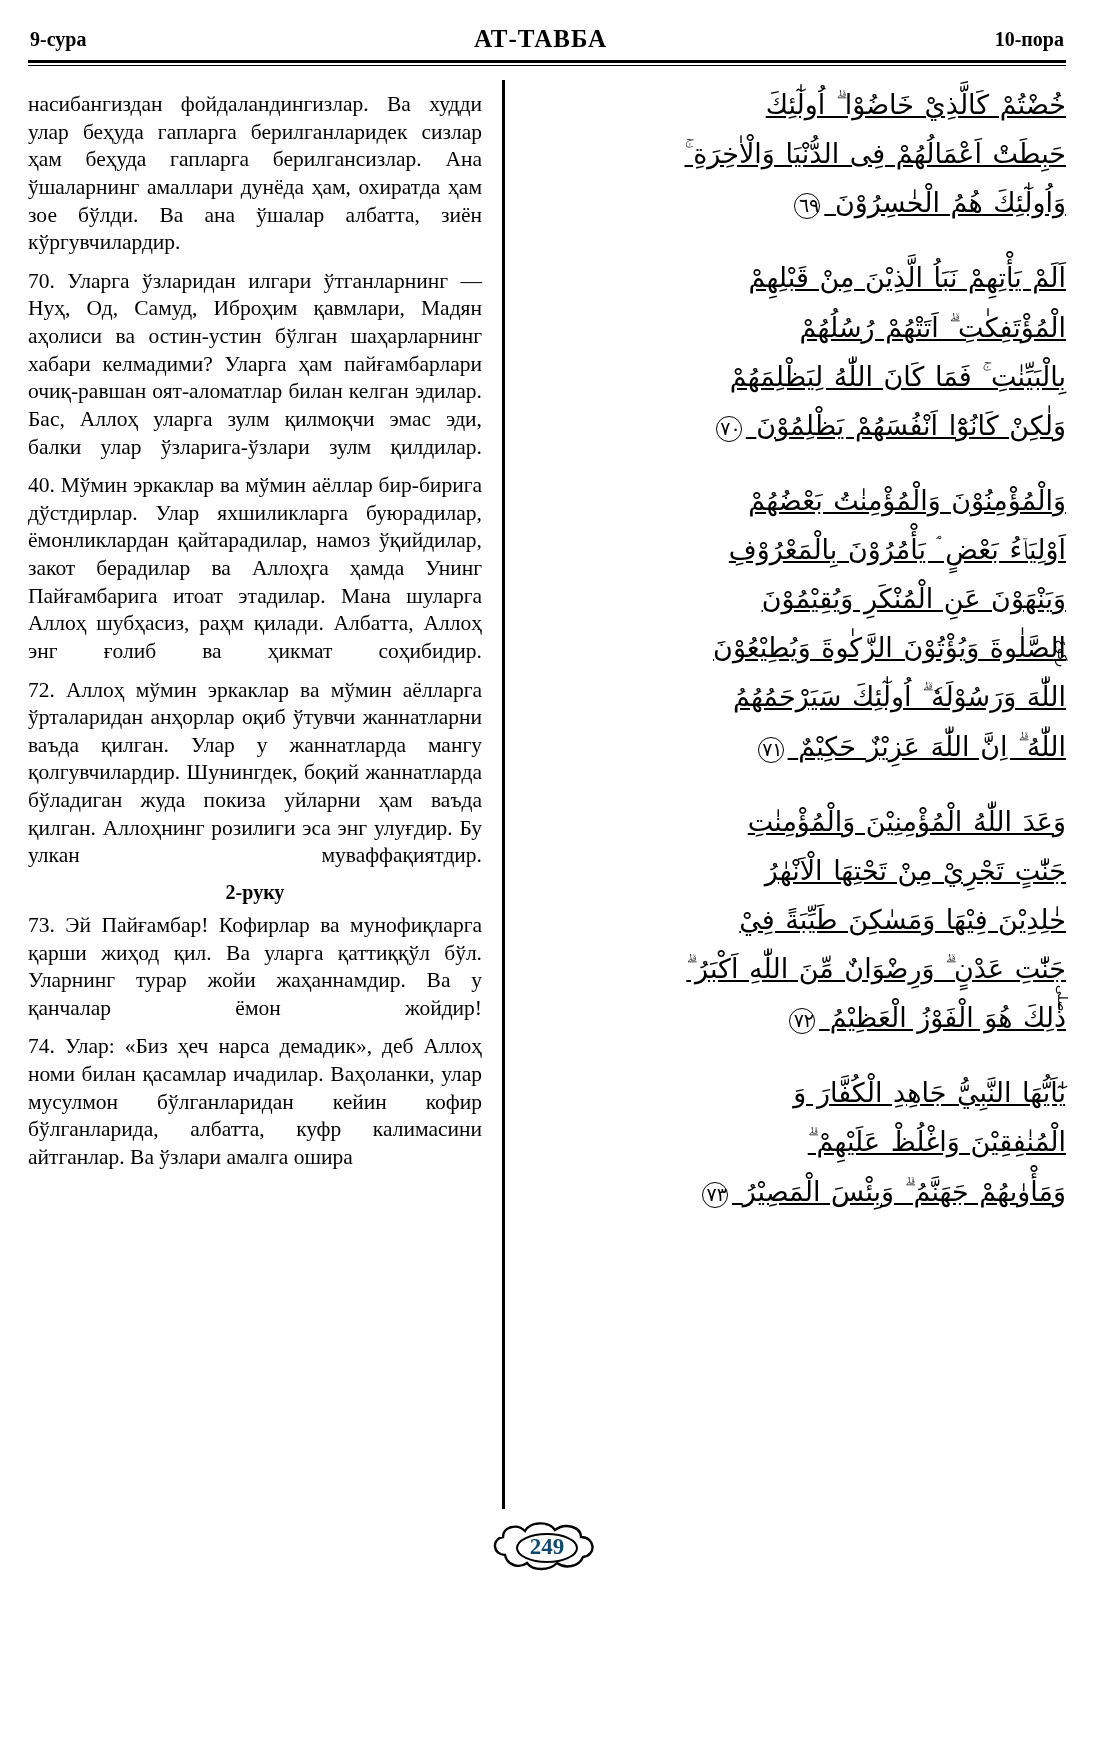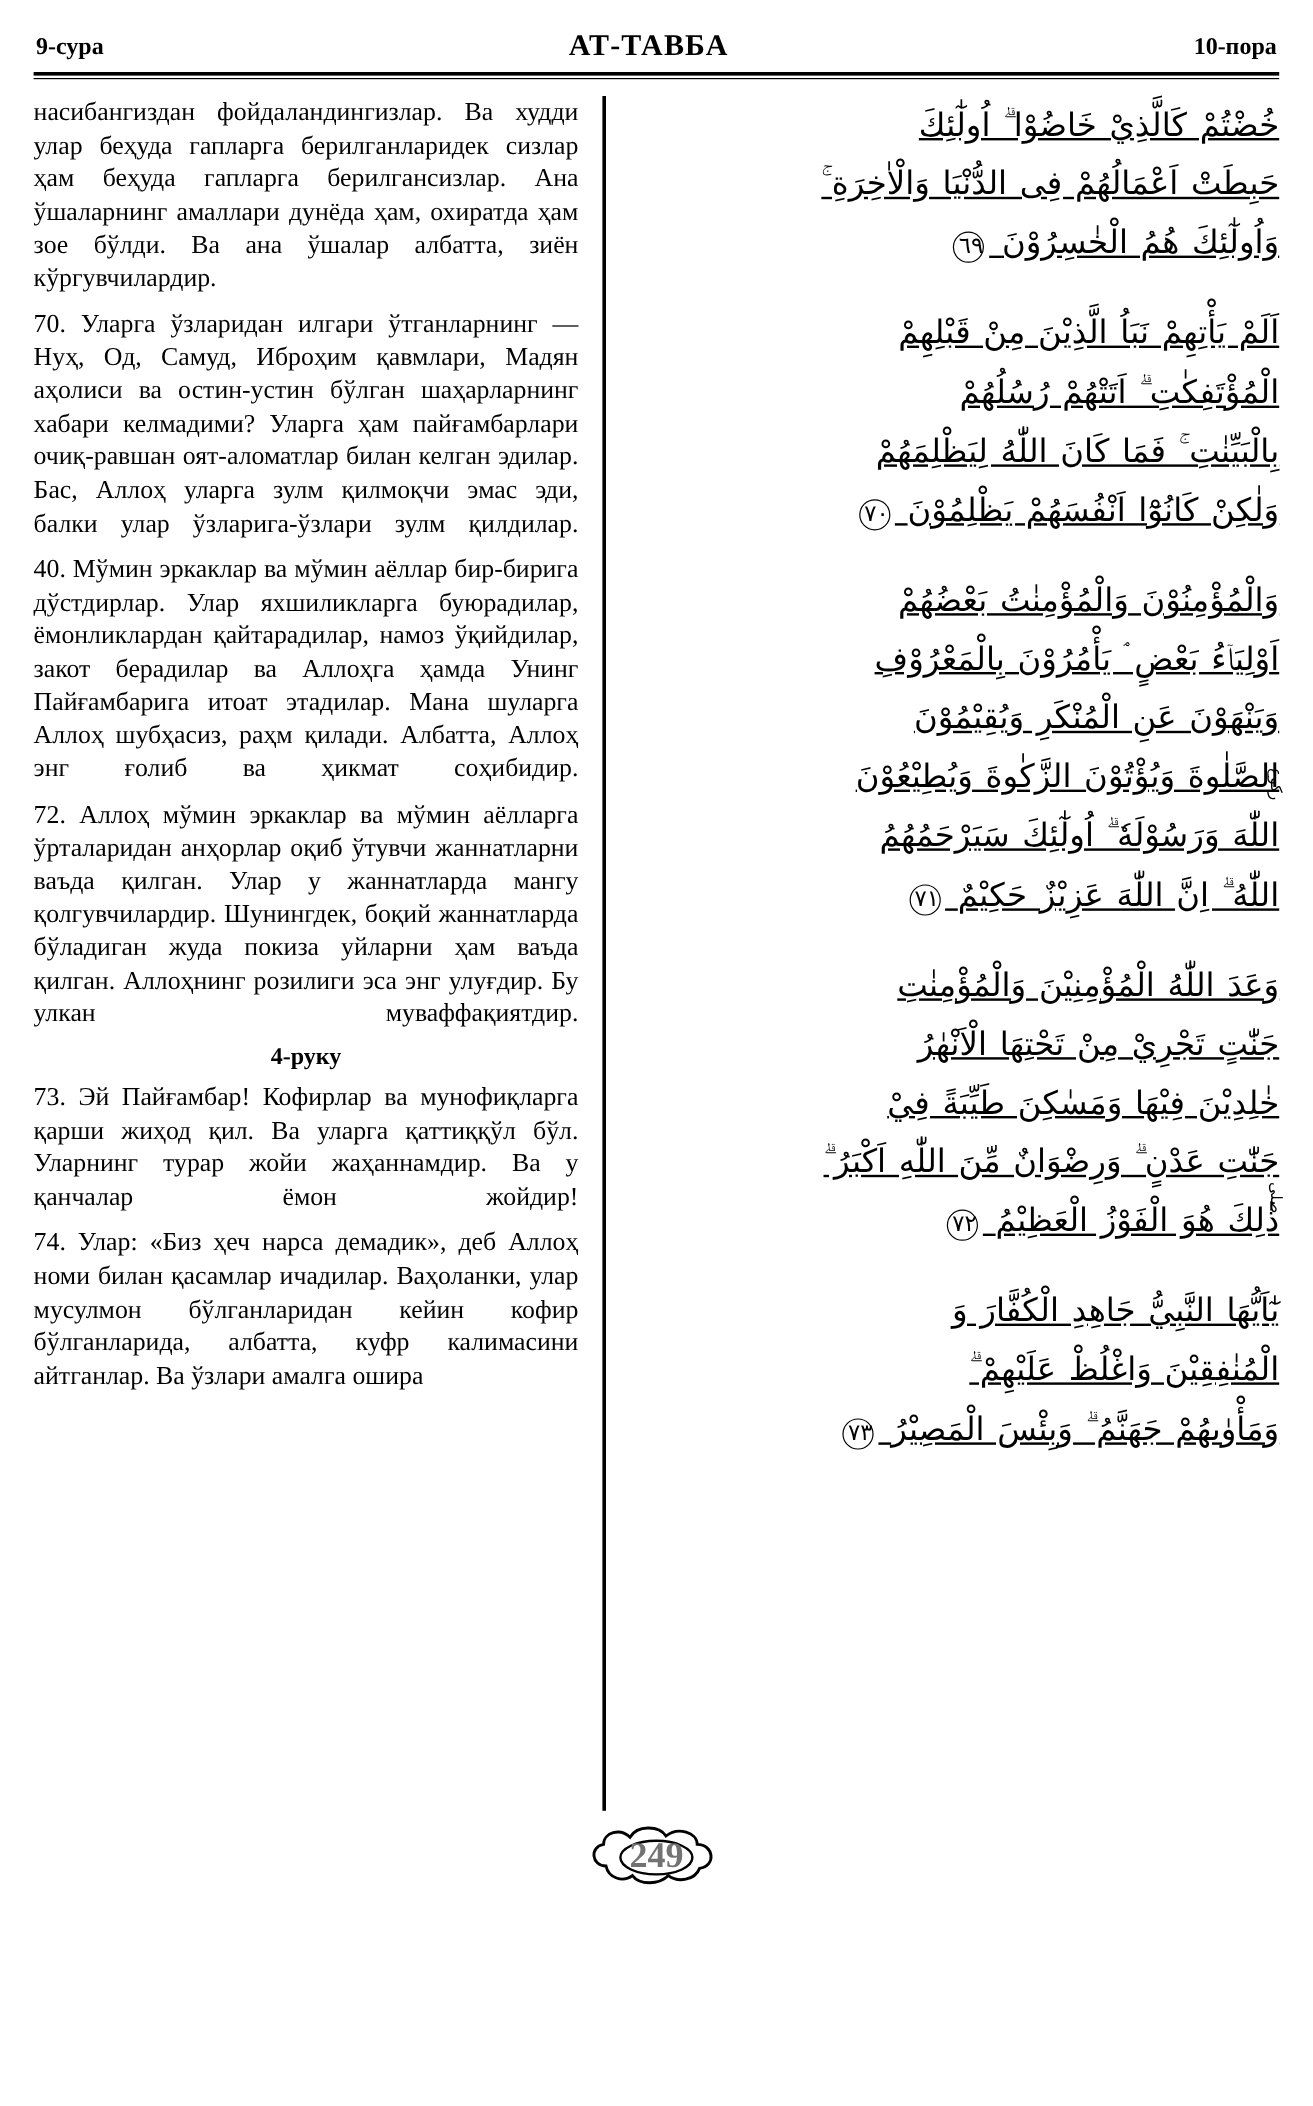--- a/index.html
+++ b/index.html
@@ -58,20 +58,21 @@
     top: 80px;
     left: 28px;
     right: 28px;
     bottom: 90px;
     display: flex;
   }
   .col-left {
     width: 474px;
     padding-right: 20px;
     box-sizing: border-box;
+    margin-top: 11px;
   }
   .col-divider {
     width: 3px;
     background: #000;
     margin: 0 8px 0 0;
   }
   .col-right {
     flex: 1;
     padding-left: 10px;
     box-sizing: border-box;
@@ -153,22 +154,22 @@
     align-items: center;
     justify-content: center;
   }
   .page-badge .cloud {
     position: absolute;
     inset: 0;
   }
   .page-badge .num {
     position: relative;
     font-weight: bold;
-    font-size: 30px;
-    color: #737373;
+    font-size: 23px;
+    color: #0c4a6e;
     z-index: 2;
   }
 </style>
 </head>
 <body>
 
 <div class="page">
 
   <div class="header">
     <div class="left">9-сура</div>
@@ -177,21 +178,21 @@
   </div>
   <div class="header-rule"></div>
 
   <div class="body-wrap">
 
     <div class="col-left">
       <p class="para">насибангиздан фойдаландингизлар. Ва худди улар беҳуда гапларга берилганларидек сизлар ҳам беҳуда гапларга берилгансизлар. Ана ўшаларнинг амаллари дунёда ҳам, охиратда ҳам зое бўлди. Ва ана ўшалар албатта, зиён кўргувчилардир.</p>
       <p class="para">70. Уларга ўзларидан илгари ўтганларнинг — Нуҳ, Од, Самуд, Иброҳим қавмлари, Мадян аҳолиси ва остин-устин бўлган шаҳарларнинг хабари келмадими? Уларга ҳам пайғамбарлари очиқ-равшан оят-аломатлар билан келган эдилар. Бас, Аллоҳ уларга зулм қилмоқчи эмас эди, балки улар ўзларига-ўзлари зулм қилдилар.</p>
       <p class="para">40. Мўмин эркаклар ва мўмин аёллар бир-бирига дўстдирлар. Улар яхшиликларга буюрадилар, ёмонликлардан қайтарадилар, намоз ўқийдилар, закот берадилар ва Аллоҳга ҳамда Унинг Пайғамбарига итоат этадилар. Мана шуларга Аллоҳ шубҳасиз, раҳм қилади. Албатта, Аллоҳ энг ғолиб ва ҳикмат соҳибидир.</p>
       <p class="para">72. Аллоҳ мўмин эркаклар ва мўмин аёлларга ўрталаридан анҳорлар оқиб ўтувчи жаннатларни ваъда қилган. Улар у жаннатларда мангу қолгувчилардир. Шунингдек, боқий жаннатларда бўладиган жуда покиза уйларни ҳам ваъда қилган. Аллоҳнинг розилиги эса энг улуғдир. Бу улкан муваффақиятдир.</p>
-      <div class="ruku-label">4-руку</div>
+      <div class="ruku-label">2-руку</div>
       <p class="para">73. Эй Пайғамбар! Кофирлар ва мунофиқларга қарши жиҳод қил. Ва уларга қаттиққўл бўл. Уларнинг турар жойи жаҳаннамдир. Ва у қанчалар ёмон жойдир!</p>
       <p class="para last-left">74. Улар: «Биз ҳеч нарса демадик», деб Аллоҳ номи билан қасамлар ичадилар. Ваҳоланки, улар мусулмон бўлганларидан кейин кофир бўлганларида, албатта, куфр калимасини айтганлар. Ва ўзлари амалга ошира</p>
     </div>
 
     <div class="col-divider"></div>
 
     <div class="col-right">
 
       <div class="arabic-block">
         <span class="arabic-line">خُضْتُمْ كَالَّذِيْ خَاضُوْا ۗ اُولٰٓئِكَ</span>

